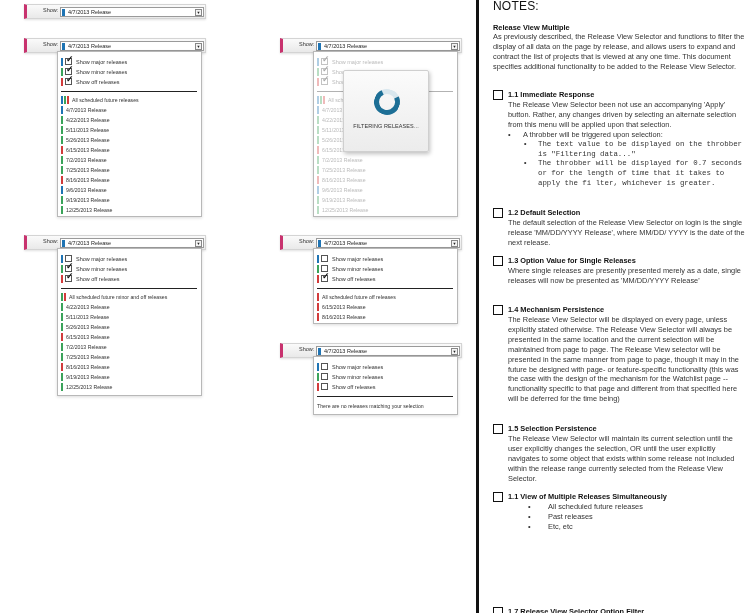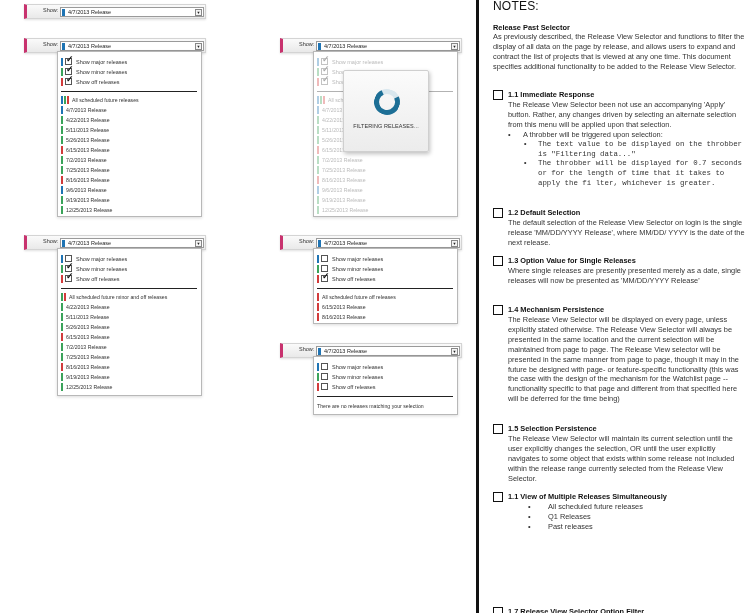--- a/index.html
+++ b/index.html
@@ -419,21 +419,21 @@
       <span class="lbl">Show off releases</span>
     </div>
     <div class="rule" style="top: 39px;"></div>
     <div class="empty" style="top: 46px;">There are no releases matching your selection</div>
   </div>
 
 <div class="divider"></div>
 
 <div class="notes">
   <h1>NOTES:</h1>
-  <div class="intro-title">Release Past Selector</div>
+  <div class="intro-title">Release View Multiple</div>
   <div class="intro">As previously described, the Release View Selector and functions to filter the display of all data on the page by release, and allows users to expand and contract the list of projects that is viewed at any one time. This document specifies additional functionality to be added to the Release View Selector.</div>
 
   <div class="sec" style="top:90px;">
     <span class="box"></span>
     <span class="stitle">1.1 Immediate Response</span>
     <div class="sbody">
       <div>The Release View Selector been not use an accompanying 'Apply' button. Rather, any changes driven by selecting an alternate selection from this menu will be applied upon that selection.</div>
       <ul class="b2">
         <li><span>A throbber will be triggered upon selection:</span>
           <ul class="b2" style="margin-left:0;font-family:Liberation Mono, monospace;">
@@ -468,22 +468,22 @@
     <span class="stitle">1.5 Selection Persistence</span>
     <div class="sbody">The Release View Selector will maintain its current selection until the user explicitly changes the selection, OR until the user explicitly navigates to some object that exists within some release not included within the release range currently selected from the Release View Selector.</div>
   </div>
 
   <div class="sec" style="top:492px;">
     <span class="box"></span>
     <span class="stitle">1.1 View of Multiple Releases Simultaneously</span>
     <div class="sbody">
       <ul class="b3">
         <li>All scheduled future releases</li>
-        <li>Q1 Releases</li>
         <li>Past releases</li>
+        <li>Etc, etc</li>
       </ul>
     </div>
   </div>
 
   <div class="sec" style="top:607px;">
     <span class="box"></span>
     <span class="stitle">1.7 Release View Selector Option Filter</span>
   </div>
 </div>
 

